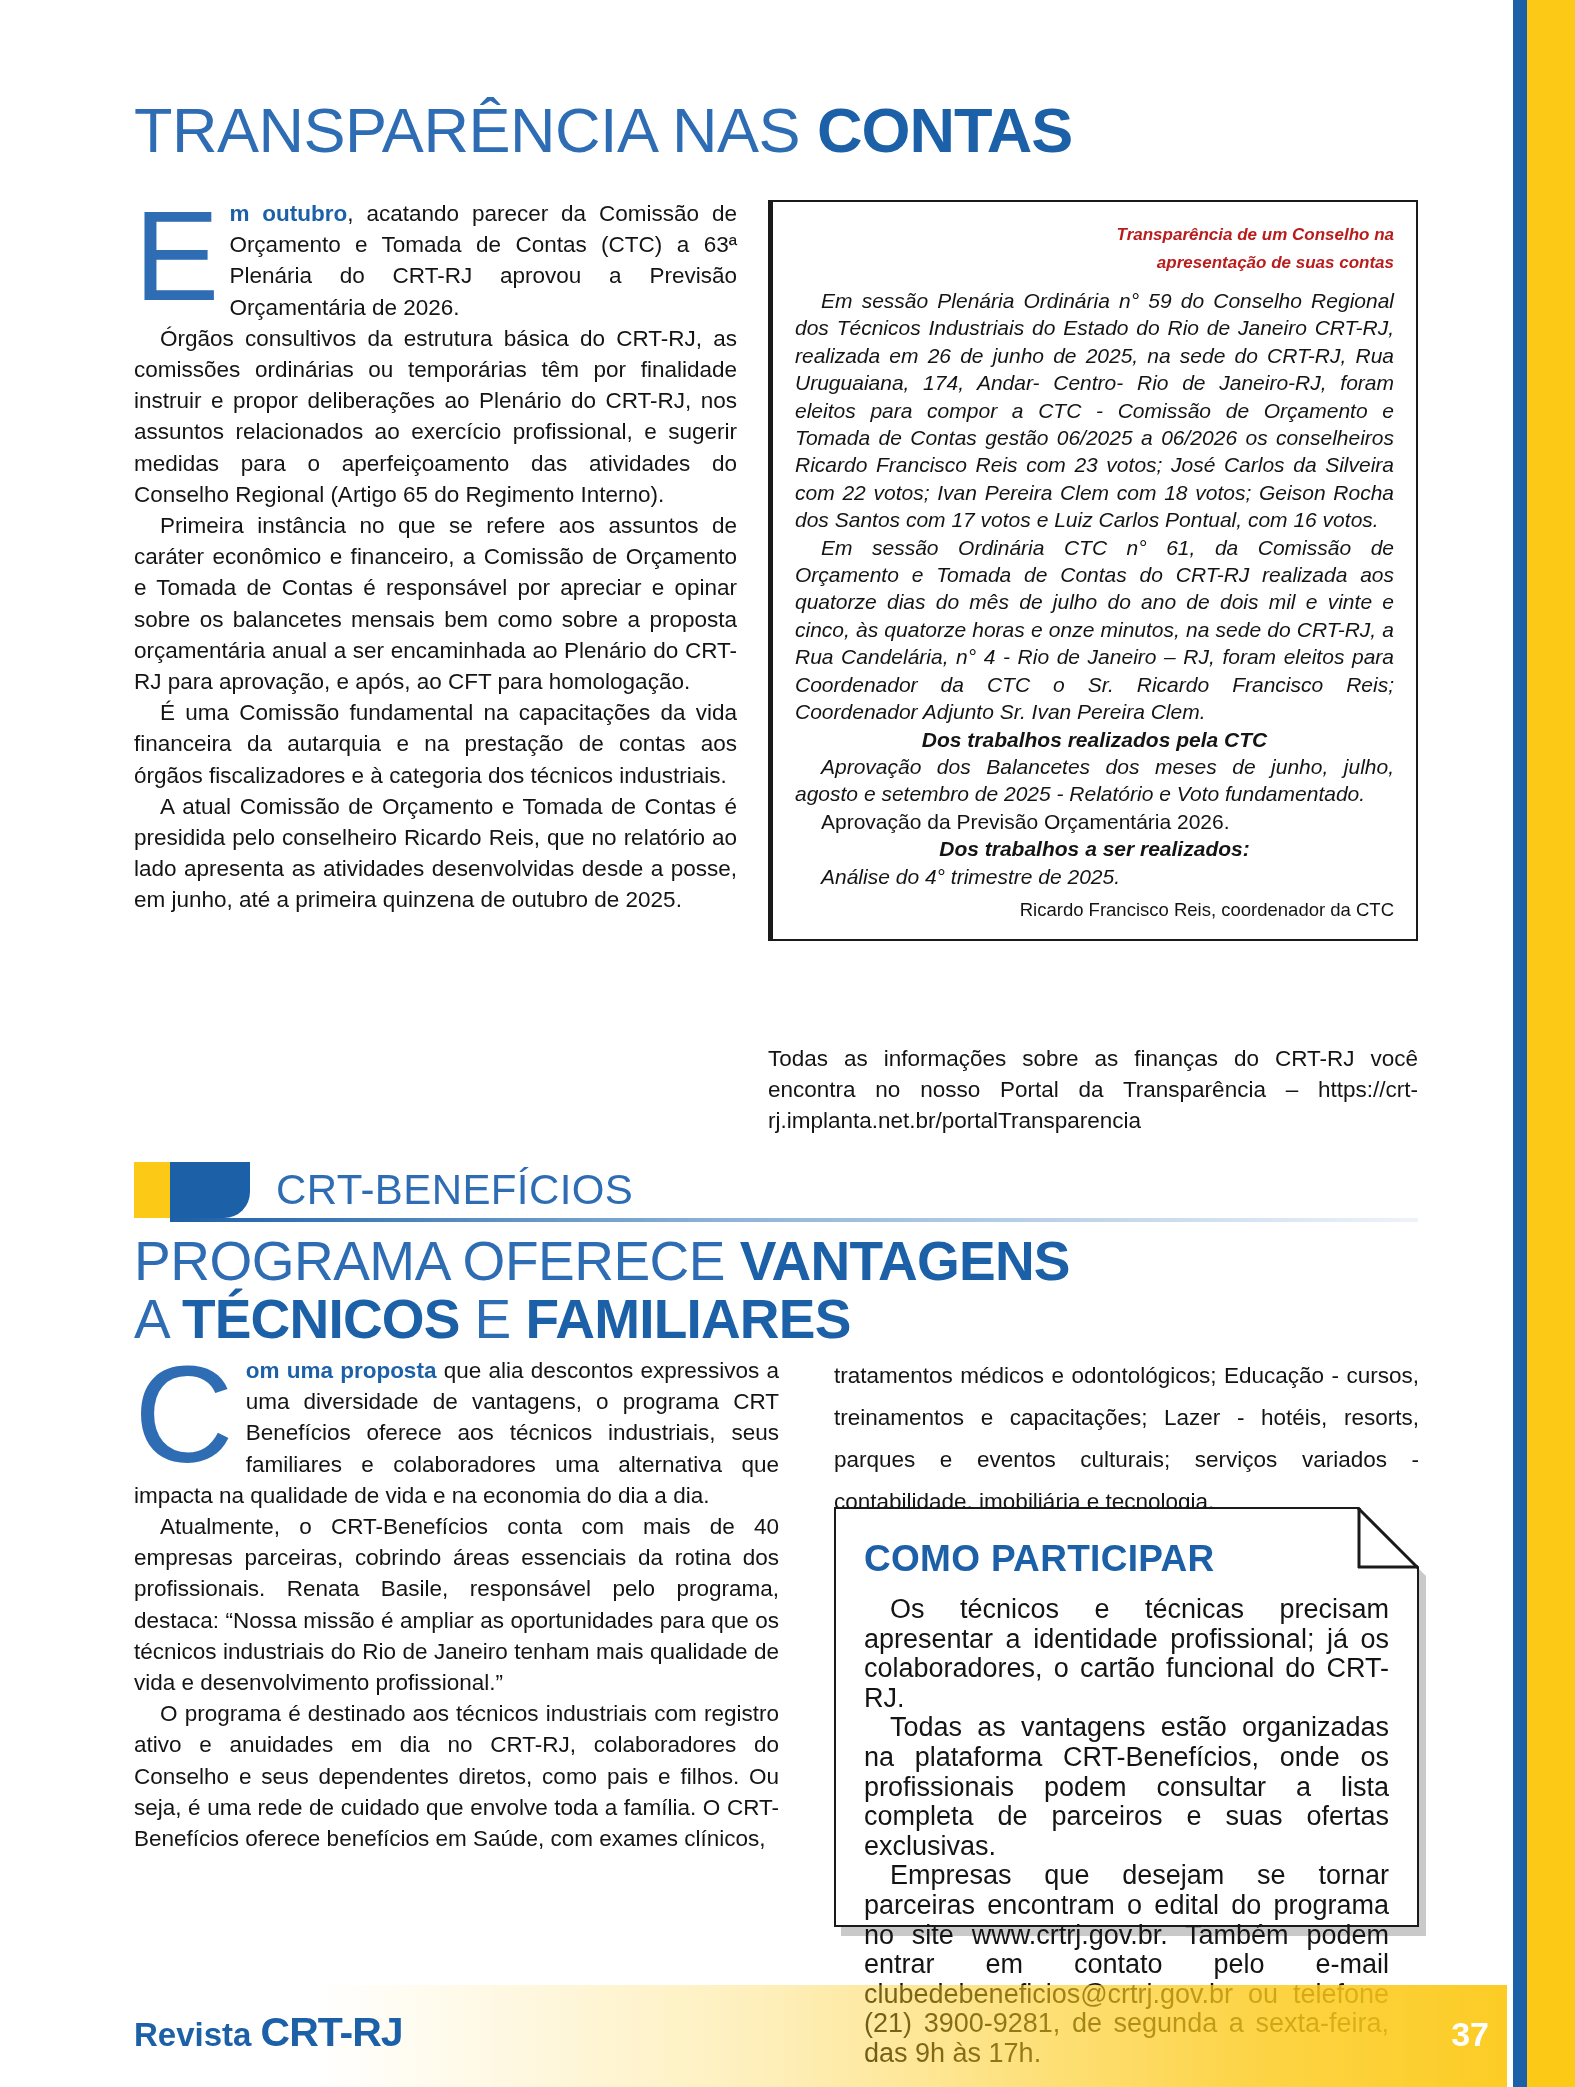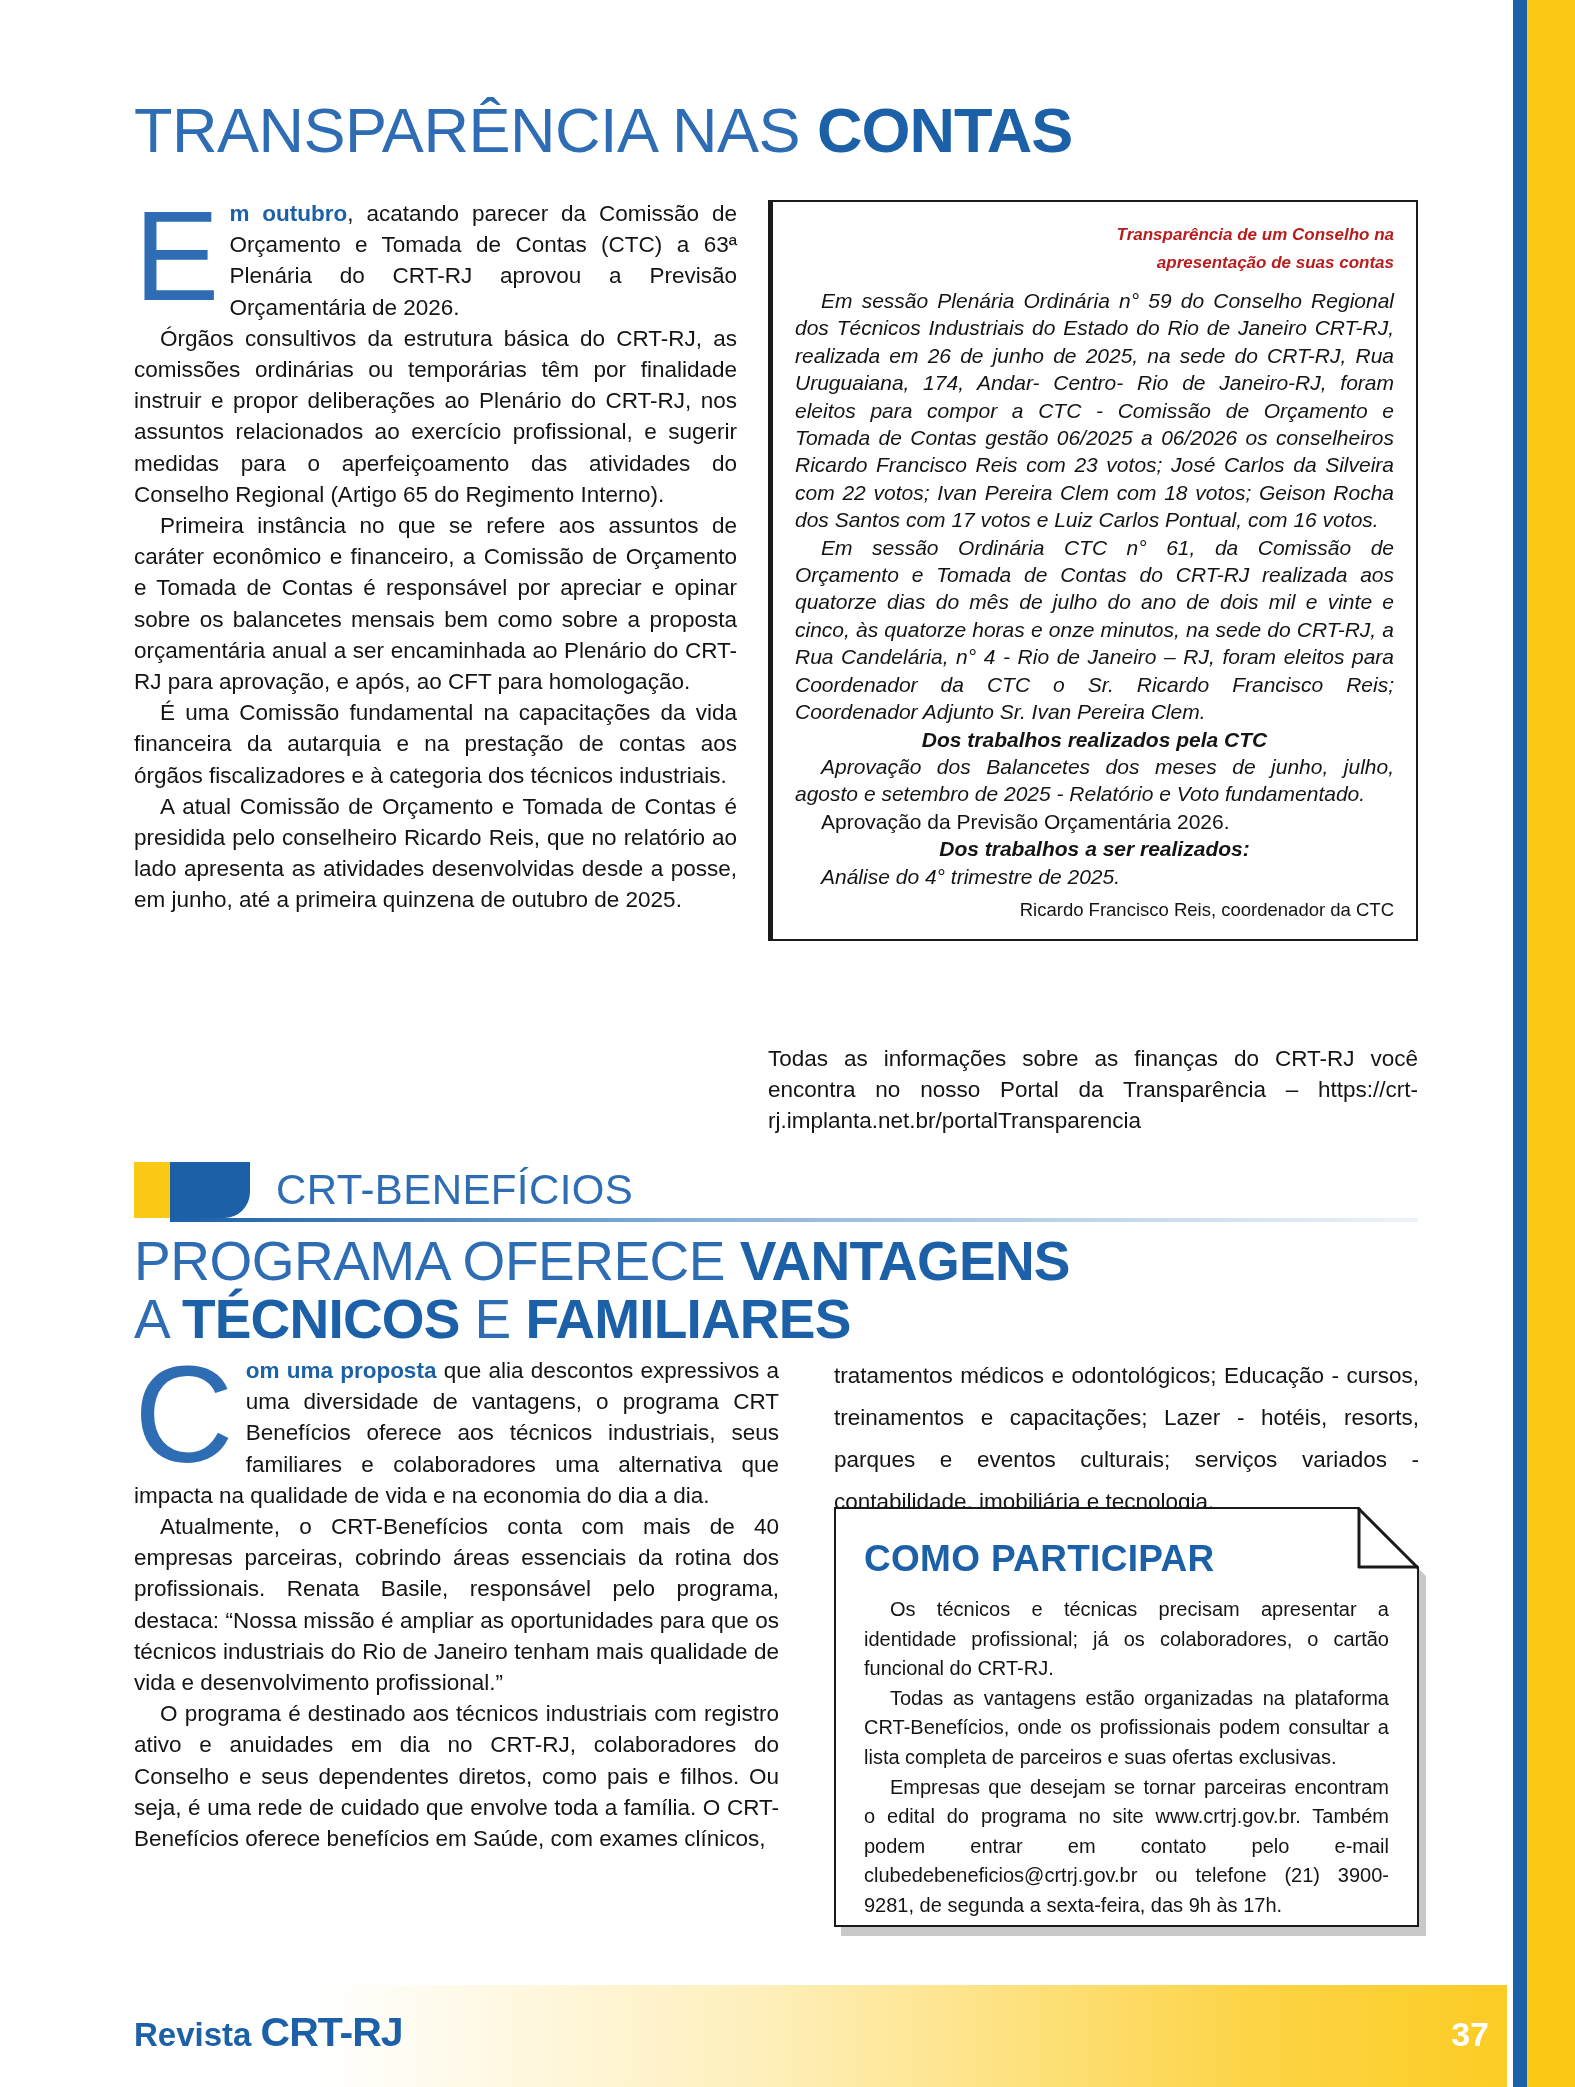--- a/index.html
+++ b/index.html
@@ -137,21 +137,21 @@
     position:absolute;left:7px;top:9px;right:-7px;bottom:-9px;
     background:#c9c9c9;z-index:-1;
     clip-path:polygon(0 0, calc(100% - 60px) 0, 100% 60px, 100% 100%, 0 100%);
   }
   .cp-inner{position:absolute;left:0;top:0;right:0;bottom:0;padding:30px 30px 18px 30px;box-sizing:border-box;}
   .cp-title{
     font-size:37px;line-height:44px;font-weight:800;color:#1C60A8;
     letter-spacing:0.3px;margin:0 0 14px 0;
   }
   .cp-inner p{
-    margin:0;font-size:20px;line-height:29.6px;color:#141414;
+    margin:0;font-size:27px;line-height:29.6px;color:#141414;
     text-align:justify;text-indent:26px;
   }
 
   
   .footer-wash{
     position:absolute;left:300px;top:1985px;width:1205px;height:102px;
     background:linear-gradient(to right,rgba(252,201,23,0) 0%,rgba(252,201,23,0.30) 38%,rgba(252,201,23,0.80) 78%,rgba(252,201,23,0.95) 100%);
   }
   .foot-logo{
     position:absolute;left:118px;top:2012px;

